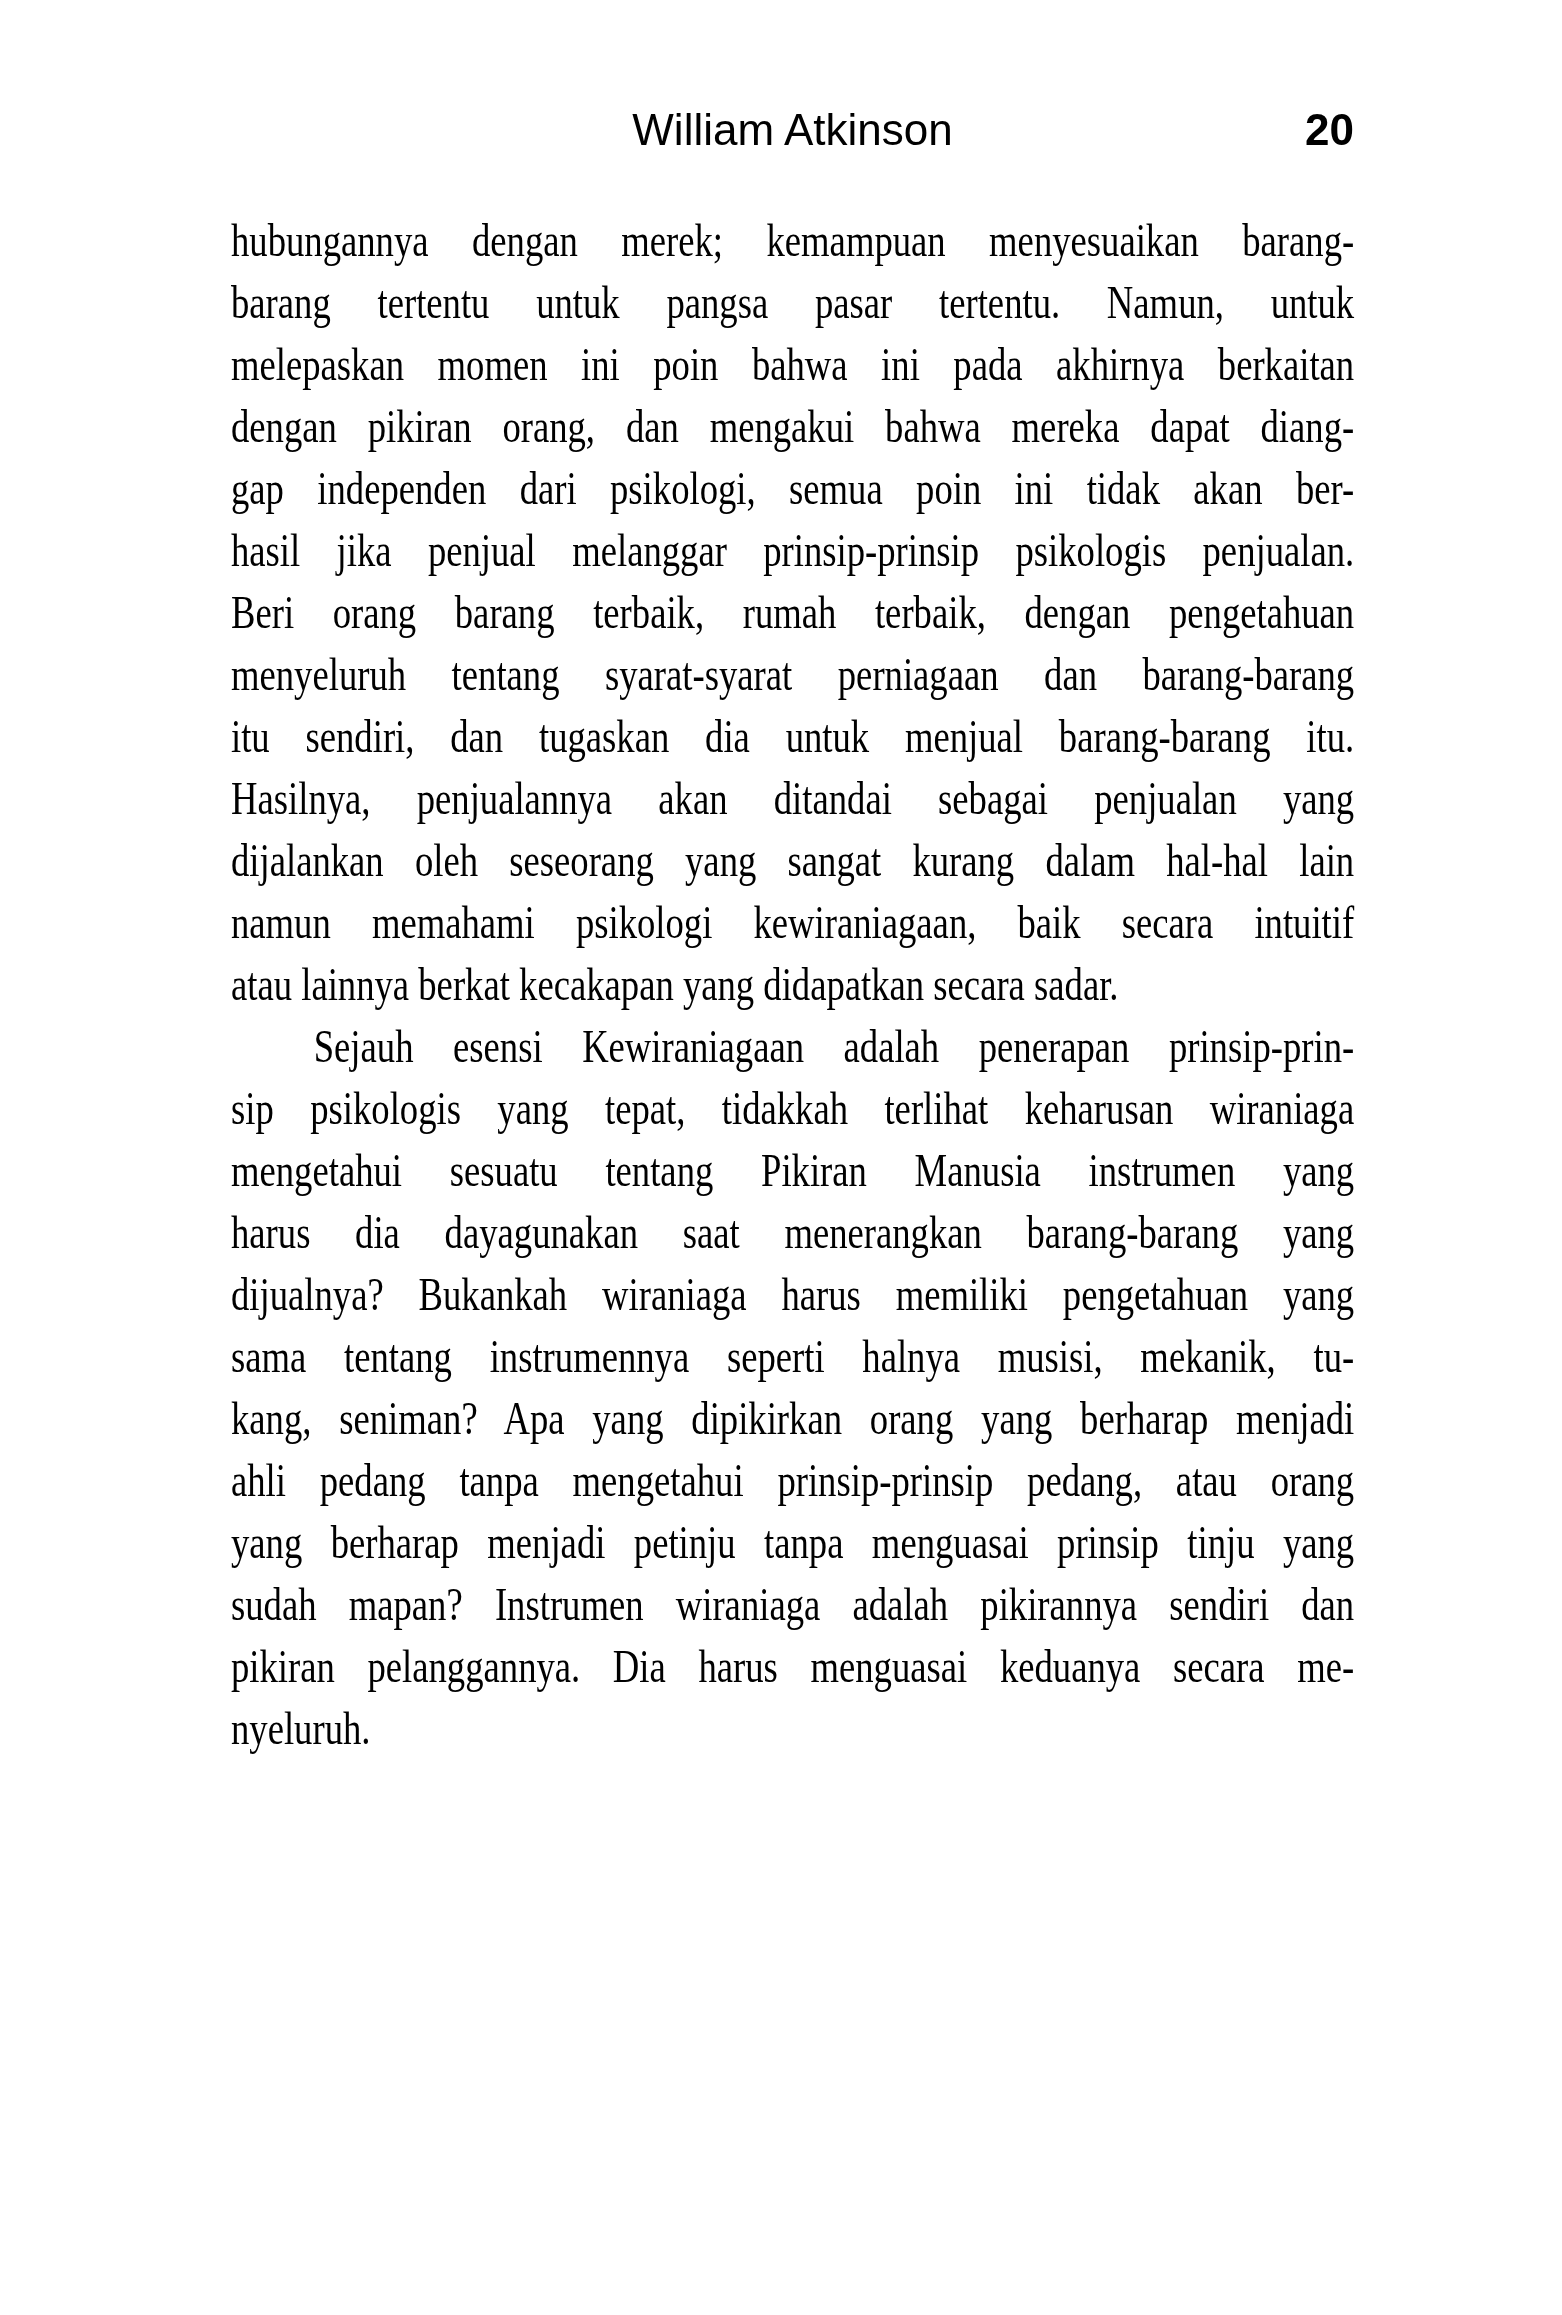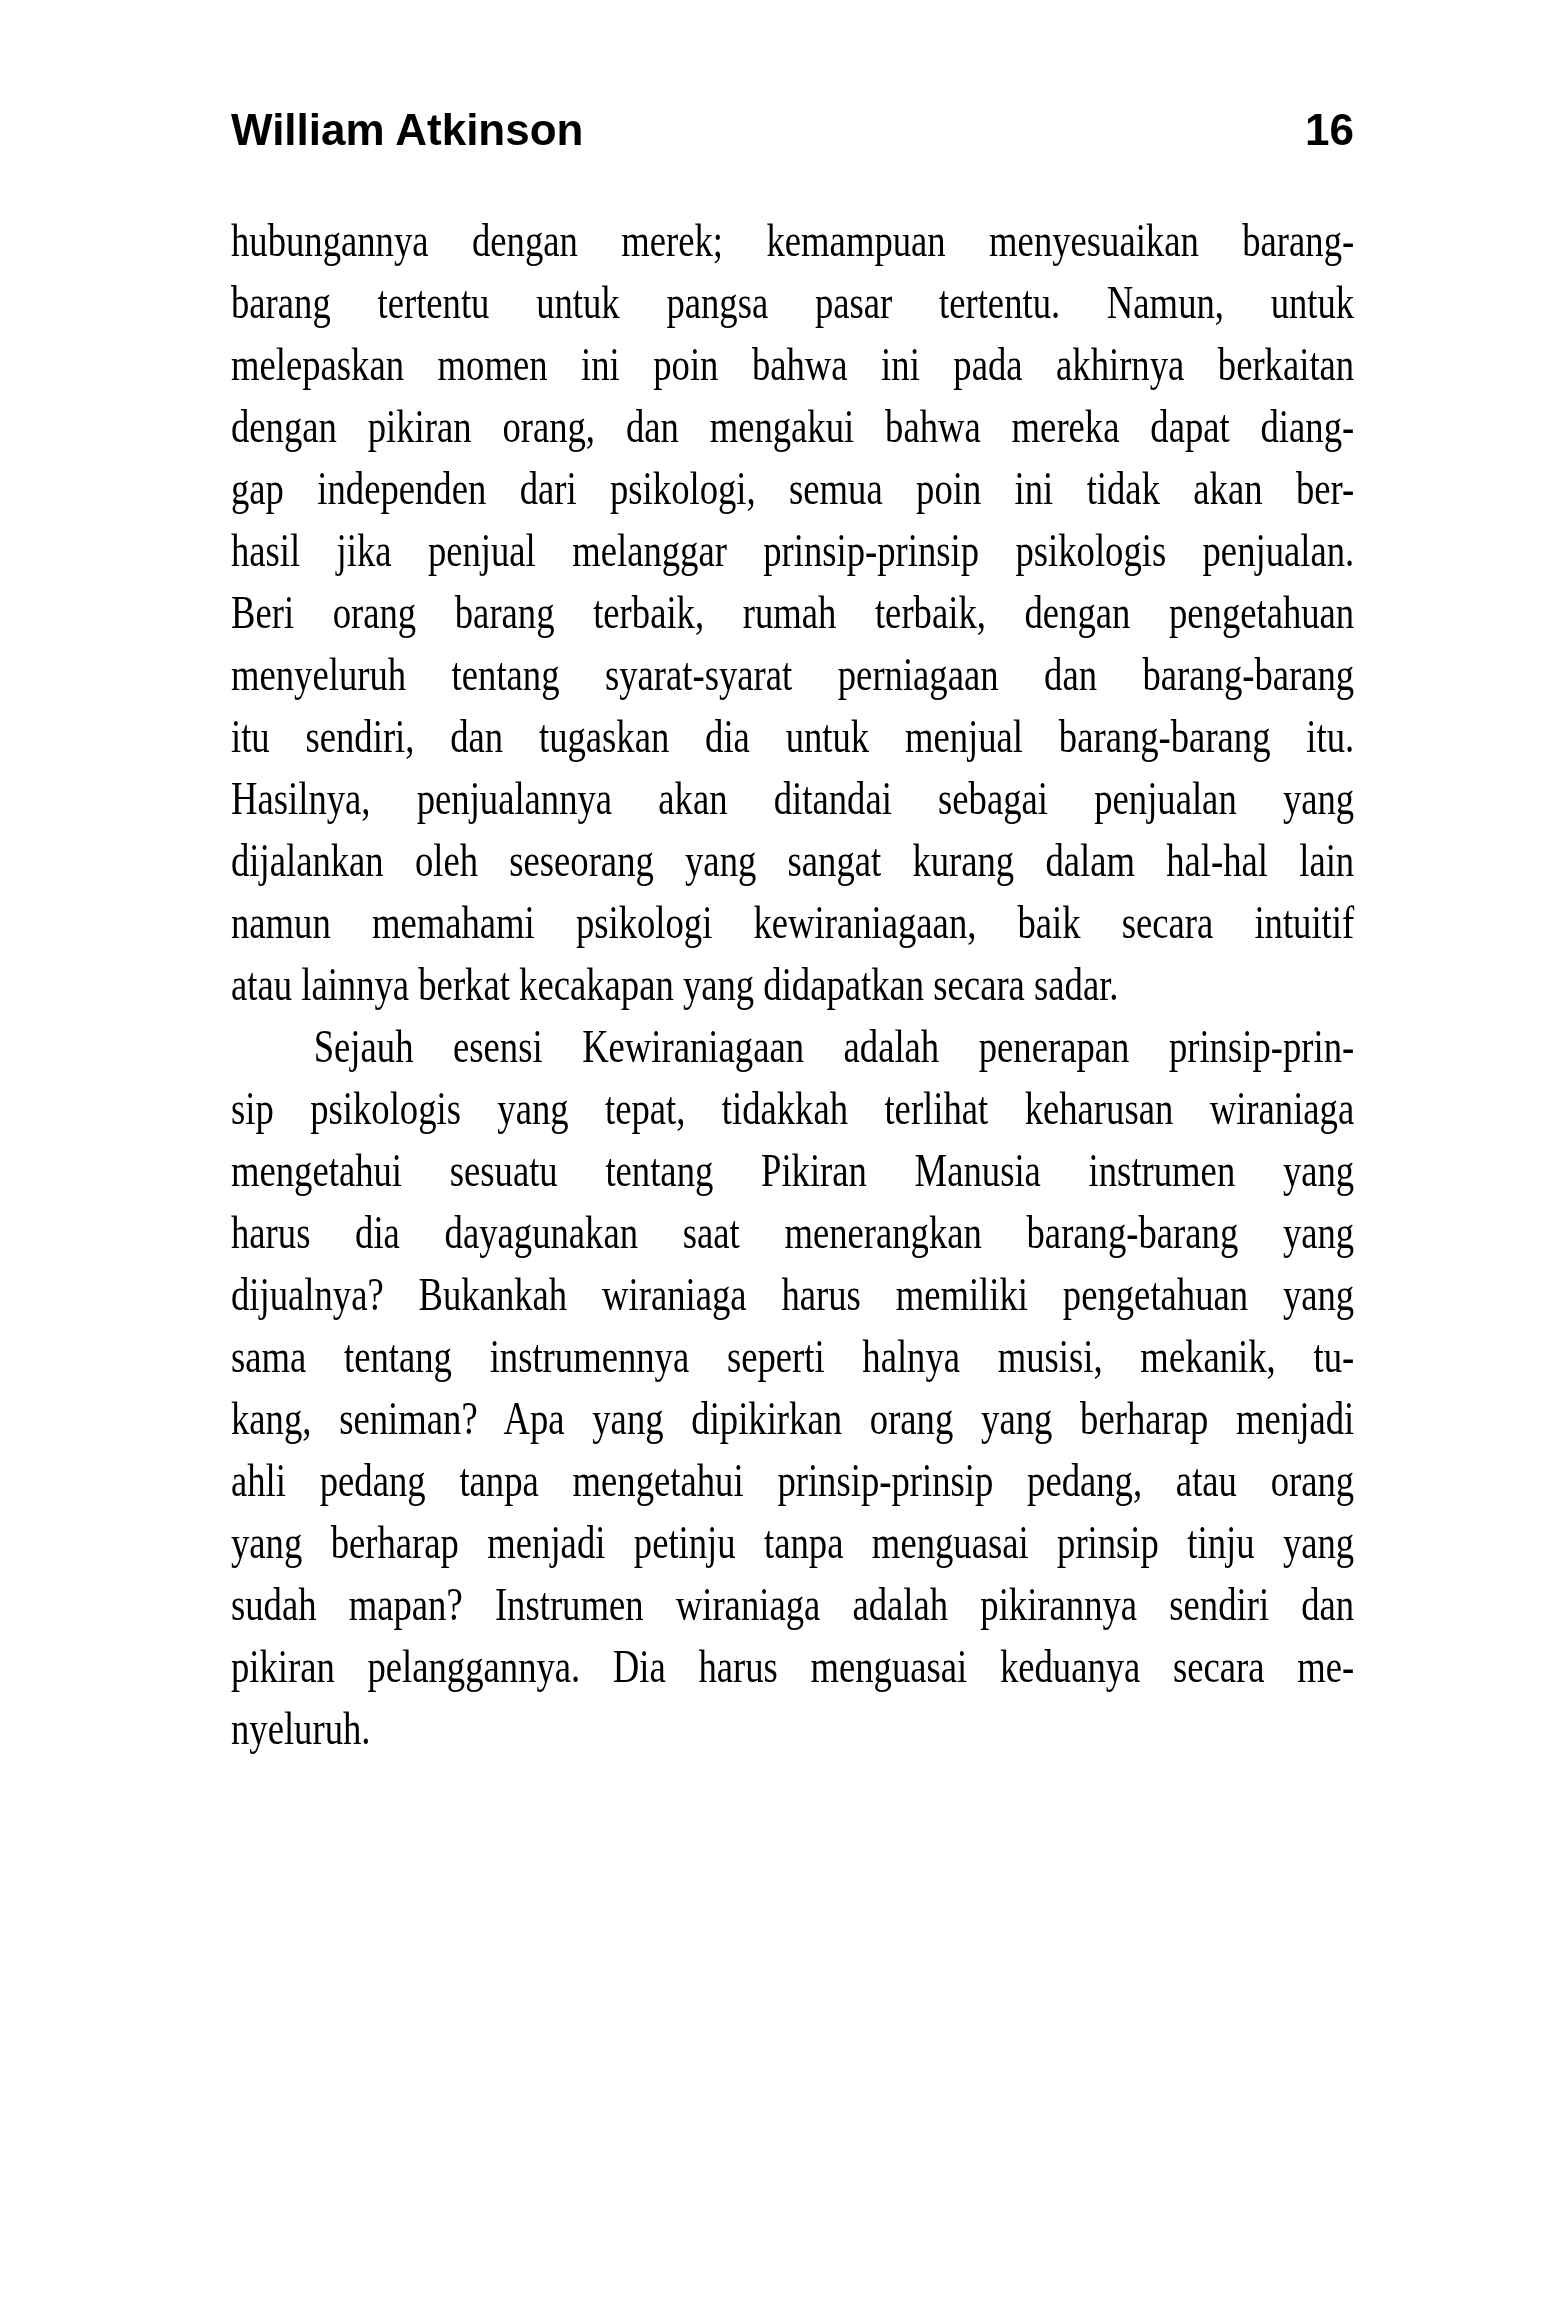--- a/index.html
+++ b/index.html
@@ -24,21 +24,22 @@
     width: 1123px;
     height: 45px;
     font-family: "Liberation Sans", sans-serif;
     font-size: 44px;
     line-height: 44px;
   }
   .running-header .title {
     position: absolute;
     left: 0;
     width: 100%;
-    font-weight: 700;
+    text-align: center;
+    font-weight: 400;
     letter-spacing: 0px;
   }
   .running-header .pagenum {
     position: absolute;
     right: 0;
     top: 0;
     font-weight: 600;
   }
   
   .body-text {
@@ -67,21 +68,21 @@
     text-indent: 106px;
   }
 </style>
 </head>
 <body>
 
 <div class="page">
 
   <div class="running-header">
     <div class="title">William Atkinson</div>
-    <div class="pagenum">16</div>
+    <div class="pagenum">20</div>
   </div>
 
   <div class="body-text">
       <div class="paragraph">
         <div class="line">hubungannya dengan merek; kemampuan menyesuaikan barang-</div>
         <div class="line">barang tertentu untuk pangsa pasar tertentu. Namun, untuk</div>
         <div class="line">melepaskan momen ini poin bahwa ini pada akhirnya berkaitan</div>
         <div class="line">dengan pikiran orang, dan mengakui bahwa mereka dapat diang-</div>
         <div class="line">gap independen dari psikologi, semua poin ini tidak akan ber-</div>
         <div class="line">hasil jika penjual melanggar prinsip-prinsip psikologis penjualan.</div>

